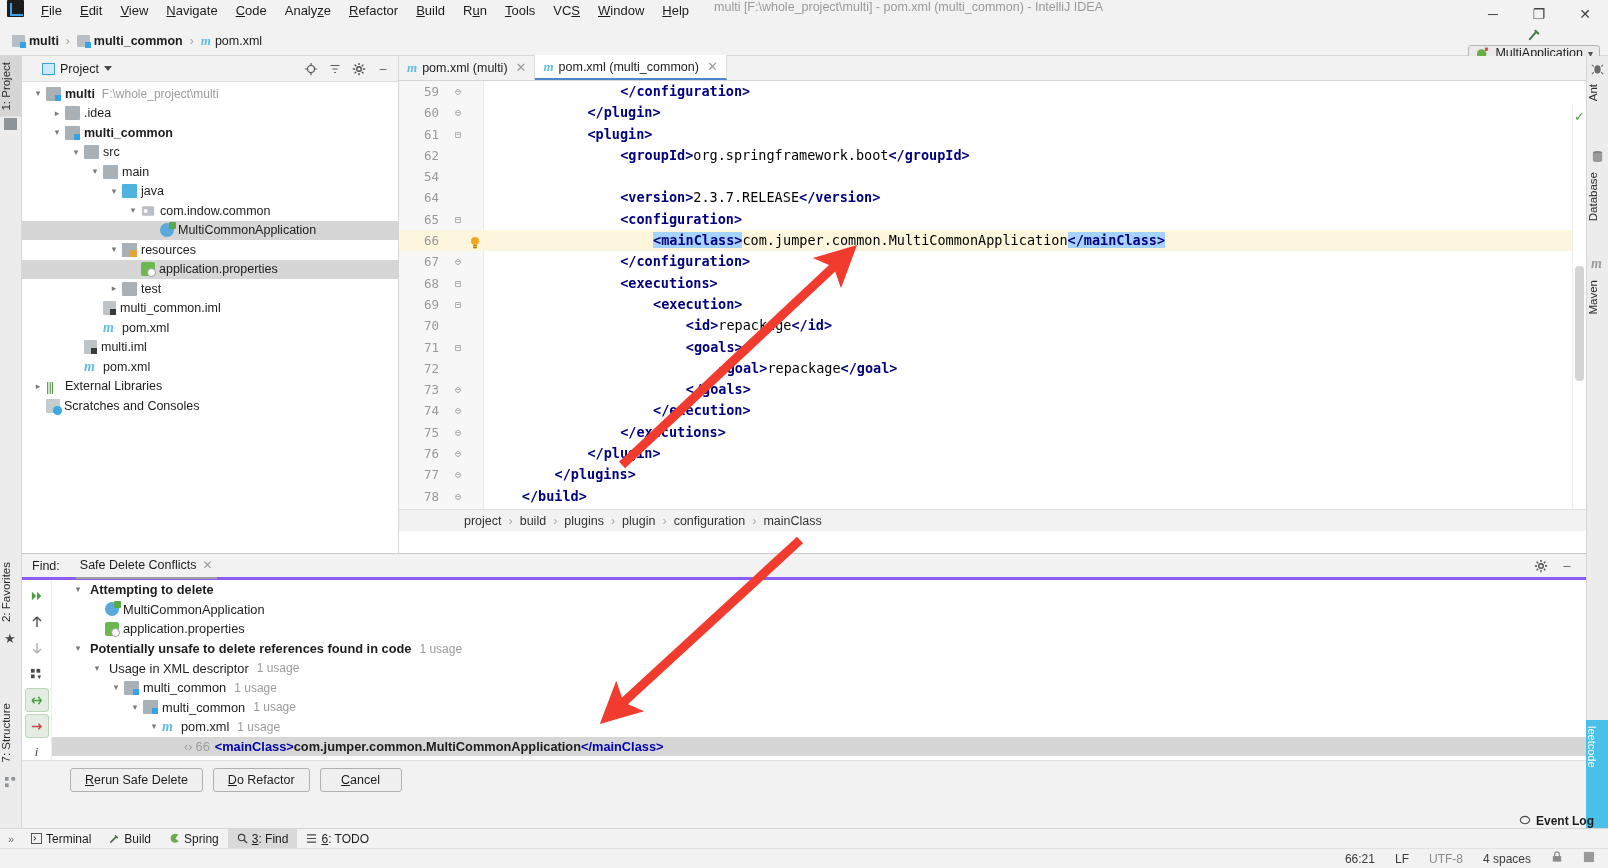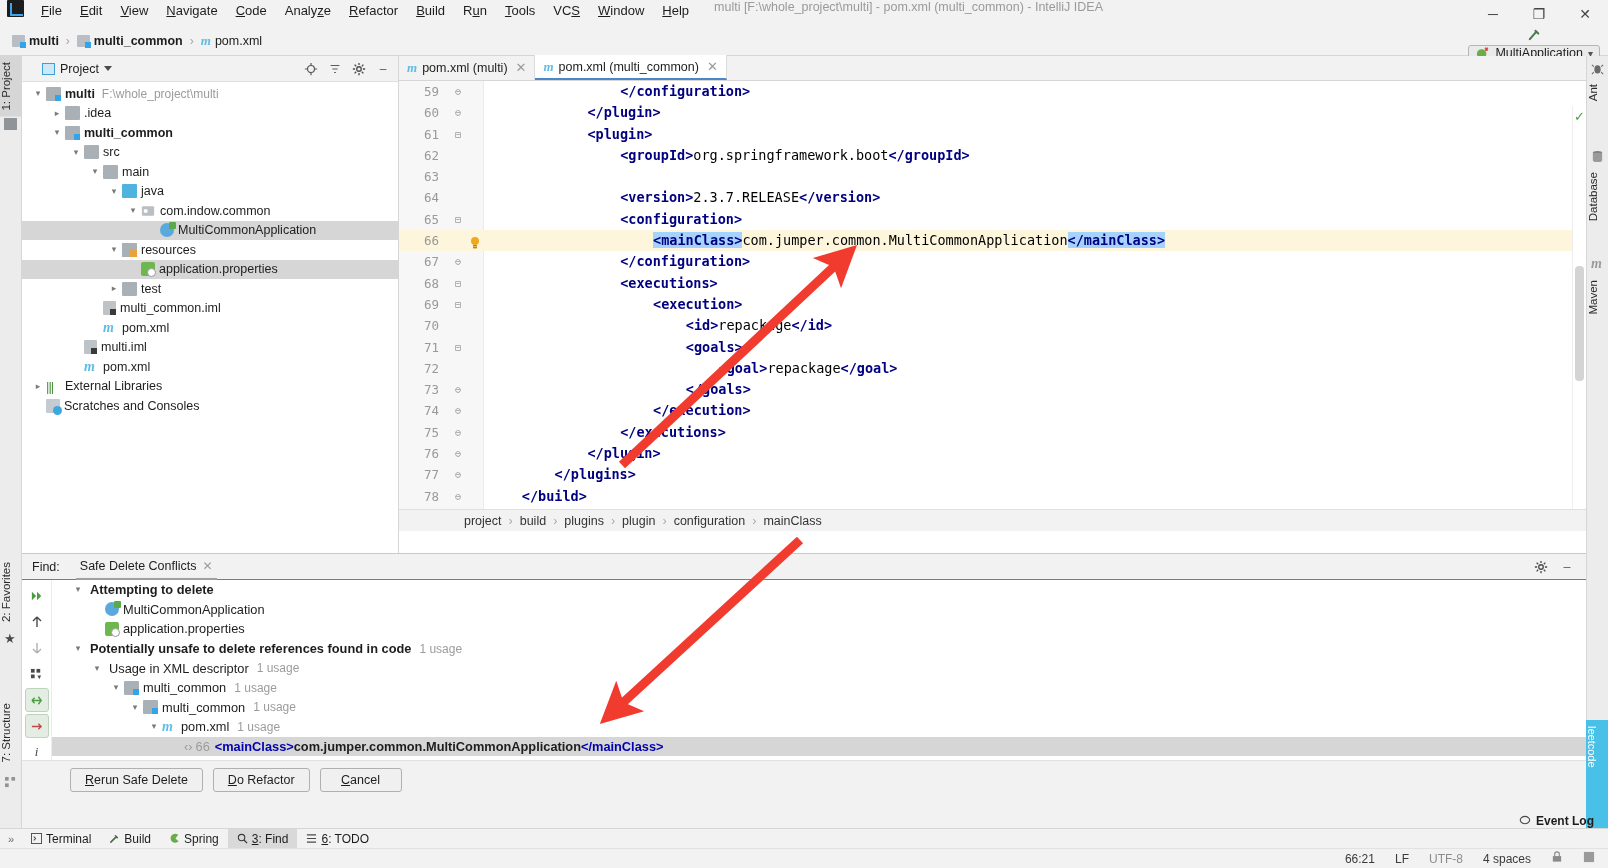--- a/index.html
+++ b/index.html
@@ -179,21 +179,21 @@
   }
   .scroll-thumb { position:absolute; right:2px; top:185px; width:9px; height:115px; background:#d4d4d4; border-radius:4px; }
 
   
   .find-panel {
     position: absolute; left: 22px; top: 553px; width: 1564px; height: 245px;
     background: #fff; border-top: 1px solid #c9c9c9;
   }
   .find-head {
     height: 26px; background: #f2f2f2; display: flex; align-items: center;
-    border-bottom: 1px solid #8b5cf6; font-size: 12.5px;
+    border-bottom: 3px solid #8b5cf6; font-size: 12.5px;
   }
   .find-label { margin-left: 10px; color: #1d1d1d; }
   .find-tab {
     margin-left: 16px; height: 26px; display: flex; align-items: center; gap: 6px;
     border-bottom: 2px solid #a0a0a0; padding: 0 4px;
   }
   .find-tools {
     position: absolute; left: 0; top: 26px; width: 30px; bottom: 0;
     background: #fff; display: flex; flex-direction: column; align-items: center;
     gap: 2px; padding-top: 4px; border-right: 1px solid #ececec;
@@ -573,21 +573,21 @@
     </div>
 
     <div class="code-wrap">
       <div class="gutter"></div>
       <div class="gutter-sep"></div>
       <div id="code-lines">
           <div class="code-line"><span class="ln">59</span><span class="fold">⊖</span><span class="code-txt" style="padding-left: 131.2px;"><span class="tag">&lt;/configuration&gt;</span></span></div>
           <div class="code-line"><span class="ln">60</span><span class="fold">⊖</span><span class="code-txt" style="padding-left: 98.4px;"><span class="tag">&lt;/plugin&gt;</span></span></div>
           <div class="code-line"><span class="ln">61</span><span class="fold">⊟</span><span class="code-txt" style="padding-left: 98.4px;"><span class="tag">&lt;plugin&gt;</span></span></div>
           <div class="code-line"><span class="ln">62</span><span class="code-txt" style="padding-left: 131.2px;"><span class="tag">&lt;groupId&gt;</span><span class="txtval">org.springframework.boot</span><span class="tag">&lt;/groupId&gt;</span></span></div>
-          <div class="code-line"><span class="ln">63</span></div>
+          <div class="code-line"><span class="ln">54</span></div>
           <div class="code-line"><span class="ln">64</span><span class="code-txt" style="padding-left: 131.2px;"><span class="tag">&lt;version&gt;</span><span class="txtval">2.3.7.RELEASE</span><span class="tag">&lt;/version&gt;</span></span></div>
           <div class="code-line"><span class="ln">65</span><span class="fold">⊟</span><span class="code-txt" style="padding-left: 131.2px;"><span class="tag">&lt;configuration&gt;</span></span></div>
           <div class="code-line hl-line"><span class="ln">66</span><span class="bulb"><svg width="12" height="13" viewBox="0 0 12 13">
                 <circle cx="6" cy="5" r="4" fill="#f0a81e"></circle>
                 <rect x="4" y="9" width="4" height="1.6" fill="#c08a10"></rect>
                 <rect x="4" y="11" width="4" height="1.4" fill="#c08a10"></rect>
               </svg></span><span class="code-txt" style="padding-left: 164px;"><span class="tag sel-blue">&lt;mainClass&gt;</span><span class="txtval">com.jumper.common.MultiCommonApplication</span><span class="tag sel-blue">&lt;/mainClass&gt;</span></span></div>
           <div class="code-line"><span class="ln">67</span><span class="fold">⊖</span><span class="code-txt" style="padding-left: 131.2px;"><span class="tag">&lt;/configuration&gt;</span></span></div>
           <div class="code-line"><span class="ln">68</span><span class="fold">⊟</span><span class="code-txt" style="padding-left: 131.2px;"><span class="tag">&lt;executions&gt;</span></span></div>
           <div class="code-line"><span class="ln">69</span><span class="fold">⊟</span><span class="code-txt" style="padding-left: 164px;"><span class="tag">&lt;execution&gt;</span></span></div>

